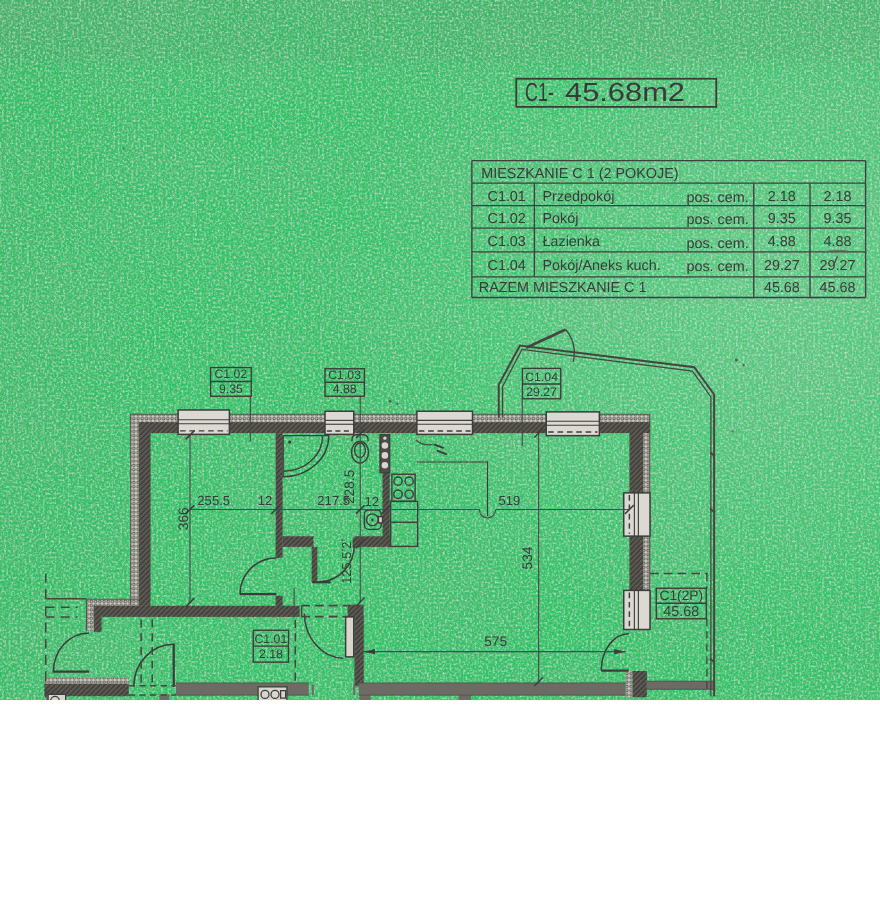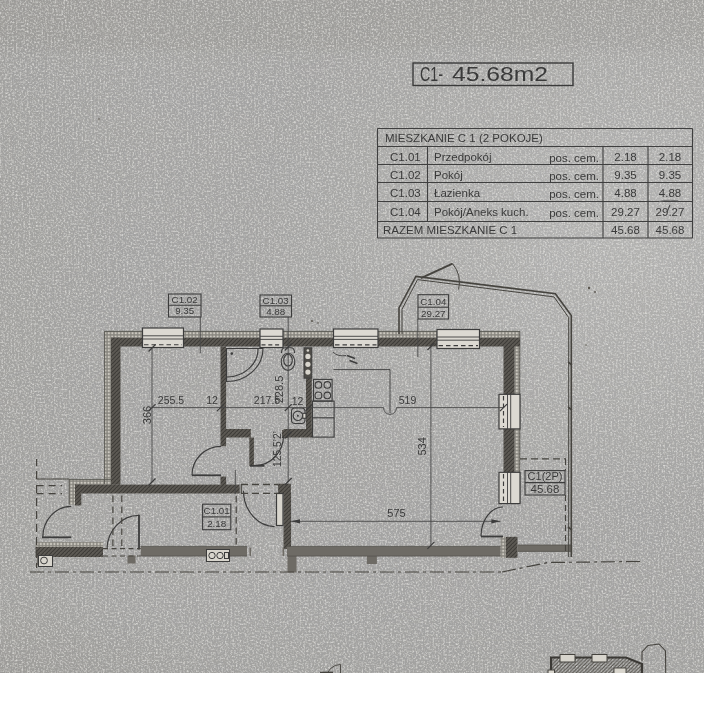--- a/index.html
+++ b/index.html
@@ -1,16 +1,16 @@
 <!DOCTYPE html>
 <html><head><meta charset="utf-8">
 <style>
 html,body{margin:0;padding:0;}
-#page{position:relative;width:704px;height:673px;overflow:hidden;
-background:#a3a3a3;font-family:"Liberation Sans", sans-serif;}
+#page{position:relative;width:704px;height:560px;overflow:hidden;
+background:#22c55e;font-family:"Liberation Sans", sans-serif;}
 #grad{position:absolute;left:0;top:0;width:704px;height:720px;
 background:
  linear-gradient(180deg, rgba(115,110,100,0.14) 0px, rgba(115,110,100,0.12) 44px, rgba(115,110,100,0.02) 56px, rgba(0,0,0,0) 70px),
  radial-gradient(ellipse 520px 400px at 615px 235px, rgba(255,255,255,0.20), rgba(255,255,255,0) 70%),
  radial-gradient(ellipse 480px 240px at 10px 730px, rgba(90,85,72,0.10), rgba(0,0,0,0) 58%),
  linear-gradient(90deg, rgba(110,104,90,0.06) 0, rgba(0,0,0,0) 150px),
  linear-gradient(0deg, rgba(105,100,88,0.07) 0, rgba(0,0,0,0) 130px);
 }
 svg{position:absolute;left:0;top:0;}
 text{font-family:"Liberation Sans", sans-serif;fill:#3a3a3a;}

